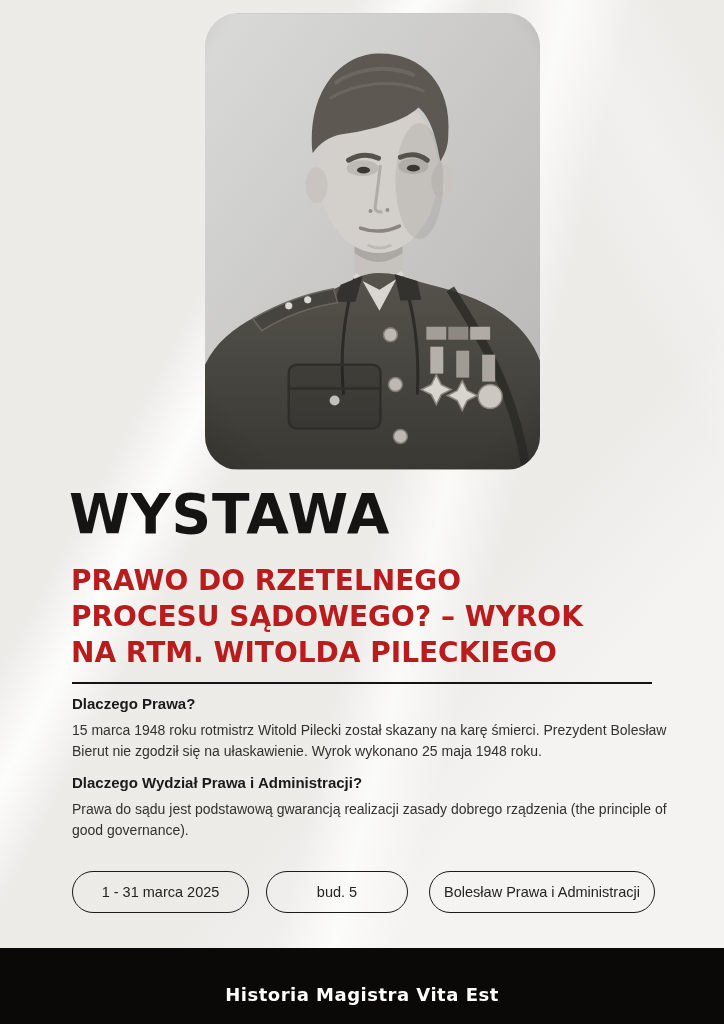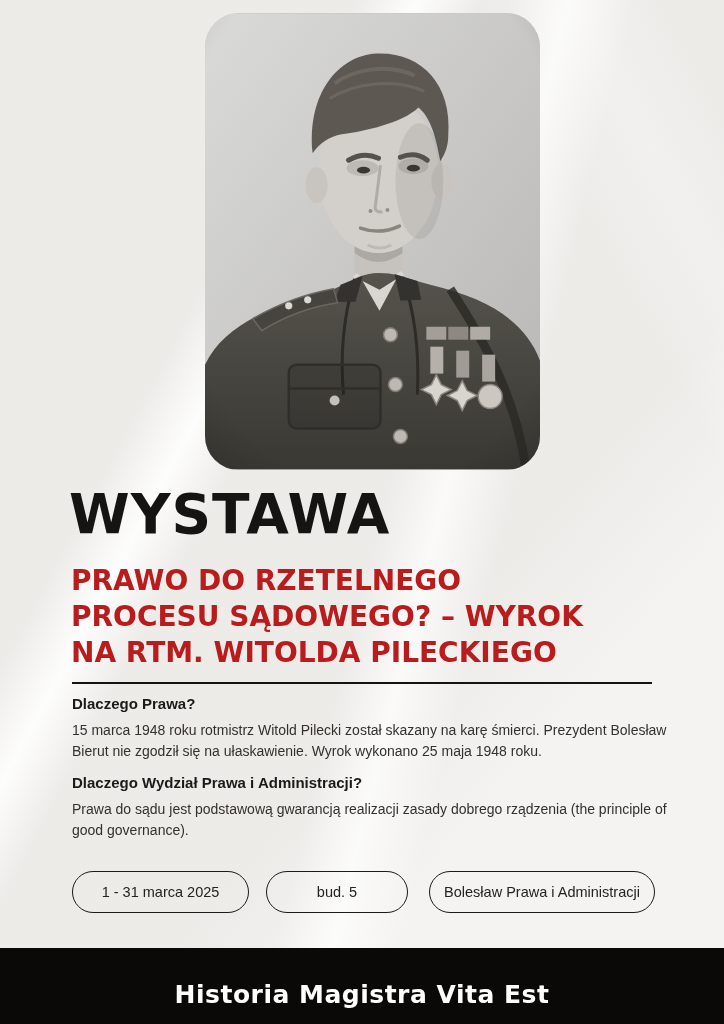--- a/index.html
+++ b/index.html
@@ -95,21 +95,21 @@
   .badge-faculty{width:226px;}
   .footer{
     position:absolute;left:0;top:948px;
     width:724px;height:76px;
     background:#0a0908;
     display:flex;align-items:center;justify-content:center;
   }
   .footer-text{
     font-family:"DejaVu Sans", sans-serif;
     font-weight:800;
-    font-size:25px;
+    font-size:18px;
     letter-spacing:.5px;
     color:#ffffff;
     margin-top:16px;
   }
 </style>
 </head>
 <body>
 
 <div class="poster">
   <div class="texture"></div>

